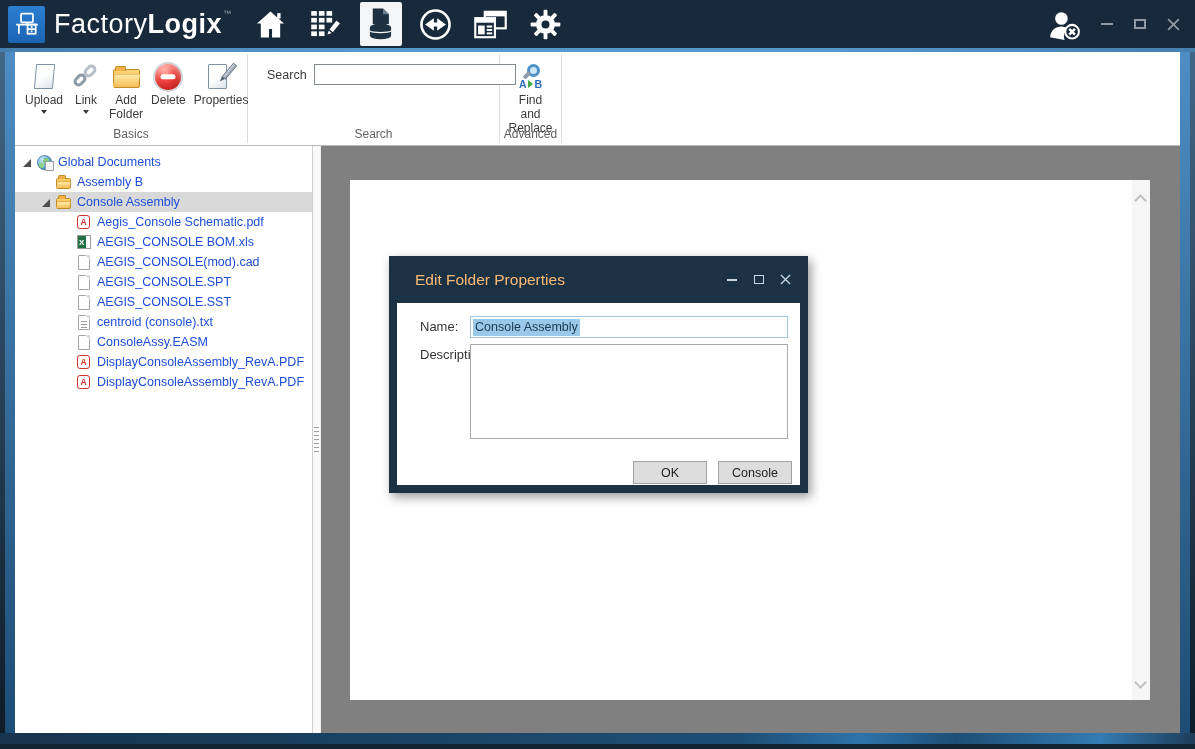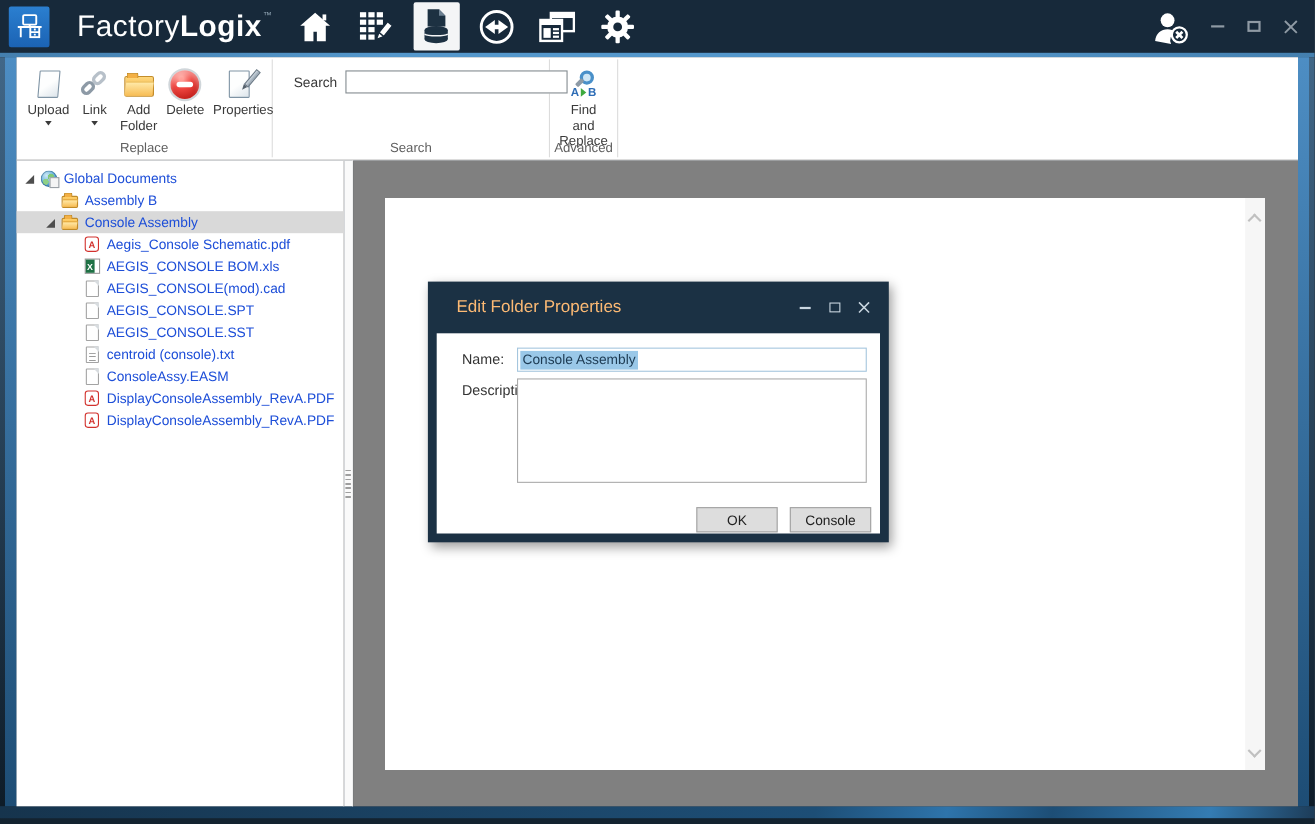--- a/index.html
+++ b/index.html
@@ -3,21 +3,21 @@
 <meta charset="utf-8">
 <style>
   * { margin:0; padding:0; box-sizing:border-box; }
   html,body { width:1195px; height:749px; }
   body { font-family:"Liberation Sans", sans-serif; overflow:hidden; background:#17293a; }
   .app { position:relative; width:1195px; height:749px; background:#17293a; }
 
   
   .titlebar { position:absolute; left:0; top:0; width:100%; height:48px; background:#17293a; display:flex; align-items:center; }
   .logo-tile { width:37px; height:37px; margin-left:8px; background:linear-gradient(180deg,#2b7fd0,#1b63b4); border-radius:2px; display:flex; align-items:center; justify-content:center; flex:0 0 auto; }
-  .brand { margin-left:25px; color:#fff; font-size:27px; letter-spacing:.5px; white-space:nowrap; }
+  .brand { margin-left:9px; color:#fff; font-size:27px; letter-spacing:.5px; white-space:nowrap; }
   .brand .light { font-weight:300; }
   .brand .bold { font-weight:700; }
   .brand .tm { font-size:8px; vertical-align:top; color:#93a7b6; margin-left:1px; }
   .nav-icons { display:flex; align-items:center; margin-left:18px; gap:13px; height:100%; }
   .nav-btn { width:42px; height:48px; display:flex; align-items:center; justify-content:center; }
   .nav-btn.active { background:#f4f5f6; border-radius:2px; height:44px; margin-top:0; }
   .tb-right { position:absolute; right:14px; top:0; height:48px; display:flex; align-items:center; gap:17px; }
   .wb { display:flex; align-items:center; justify-content:center; width:16px; height:20px; }
   .wb-min-bar { width:12px; height:2px; background:#8f9aa4; }
   .wb-max-box { width:12px; height:10px; border:2px solid #8f9aa4; }
@@ -278,21 +278,21 @@
         <div class="rbtn">
           <span class="ricon">
               <span class="ico-props">
                 <span class="ico-page"></span>
                 <span class="pencil"></span>
               </span>
             </span>
           <span class="rlabel wide">Properties</span>
         </div>
       </div>
-      <div class="grp-label">Replace</div>
+      <div class="grp-label">Basics</div>
     </div>
 
     <div class="grp grp-search">
       <div class="search-row">
         <span>Search</span>
         <input class="search-input" type="text" value="" style="">
       </div>
       <div class="grp-label">Search</div>
     </div>
 

